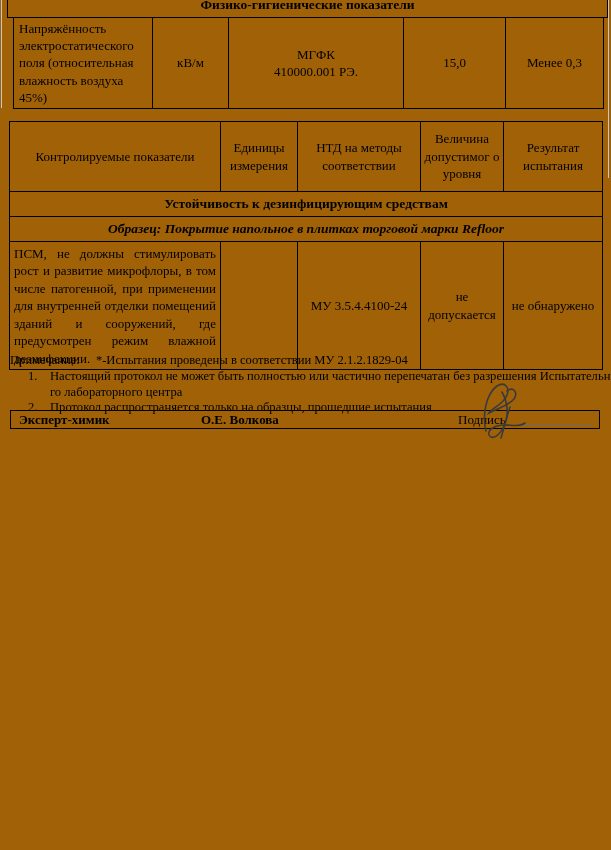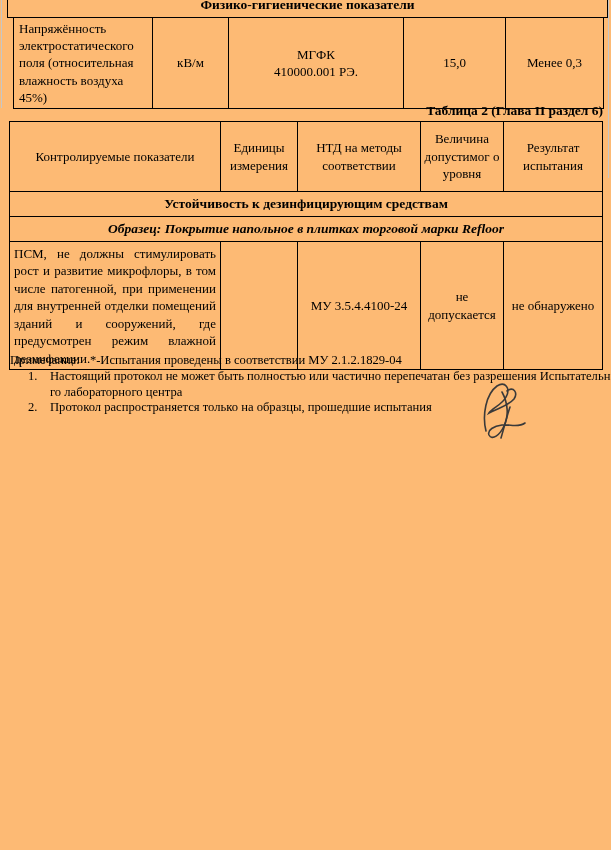--- a/index.html
+++ b/index.html
@@ -1,17 +1,17 @@
 <!DOCTYPE html>
 <html><head>
 <meta charset="utf-8">
 <style>
   html,body { margin:0; padding:0; background:#ffffff; }
   .page {
-    position:relative; width:611px; height:850px; background:#fdba74;
+    position:relative; width:611px; height:850px; background:#a16207;
     overflow:hidden; font-family:"Liberation Serif", serif; color:#000;
   }
   
   .edge-left  { position:absolute; left:1px; top:0; width:1px; height:108px; background:#c6c6c6; }
   .edge-right { position:absolute; left:608px; top:0; width:1px; height:178px; background:#c6c6c6; }
 
   
   .top-strip {
     position:absolute; left:7px; top:-7px; width:599px; height:24px;
     border-left:1px solid #000; border-right:1px solid #000; border-bottom:1px solid #000;
@@ -40,21 +40,21 @@
   #t2 td.body { height:122px; vertical-align:middle; line-height:1.34; }
   #t2 .just { text-align:justify; vertical-align:top; padding:3px 4px 2px 4px; }
   #t2 .cent { text-align:center; padding:2px 4px; }
 
   .pre-line { white-space:pre-line; }
   .pre { white-space:pre; }
 
   .notes { position:absolute; left:10px; top:353px; width:597px; font-size:12.6px; line-height:1.22; }
   .notes .head-line { margin:0 0 1px 0; }
   .notes .head-label { font-weight:normal; }
-  .notes .head-text { margin-left:10px; }
+  .notes .head-text { margin-left:16px; }
   .note-item { display:flex; margin-left:18px; }
   .note-item .num { width:22px; flex:0 0 22px; }
   .note-item .txt { flex:1; }
 
   .signoff {
     position:absolute; left:10px; top:410px; width:588px; height:17px;
     border:1px solid #000; font-size:13px;
   }
   .signoff .role { position:absolute; left:8px; top:0; line-height:17px; font-weight:bold; }
   .signoff .name { position:absolute; left:190px; top:0; line-height:17px; font-weight:bold; }
@@ -89,21 +89,20 @@
         <td class="c-left">Напряжённость электростатического поля  (относительная влажность воздуха 45%)</td>
         <td class="c-mid">кВ/м</td>
         <td class="c-mid pre-line">МГФК
 410000.001 РЭ.</td>
         <td class="c-mid">15,0</td>
         <td class="c-mid">Менее 0,3</td>
       </tr>
     </tbody>
   </table>
 
-  <div class="caption">Таблица 2 (Глава II раздел 6)</div>
 
   <table id="t2">
     <colgroup>
       <col style="width:211px">
         <col style="width:77px">
         <col style="width:123px">
       <col style="width:83px">
         <col style="width:99px">
     </colgroup>
     <tbody>
@@ -138,20 +137,26 @@
       <span class="num">1.</span>
       <span class="txt pre">Настоящий протокол не может быть полностью или частично перепечатан без разрешения Испытательно-
 го лабораторного центра</span>
     </div>
     <div class="note-item">
       <span class="num">2.</span>
       <span class="txt pre">Протокол распространяется только на образцы, прошедшие испытания</span>
     </div>
   </div>
 
+  <div class="signoff">
+    <span class="role">Эксперт-химик</span>
+    <span class="name">О.Е. Волкова</span>
+    <span class="sig-label">Подпись</span>
+    <span class="sig-line"></span>
+  </div>
 
   <div class="signature">
     <svg width="75" height="62" viewBox="0 0 75 62" xmlns="http://www.w3.org/2000/svg">
       <g fill="none" stroke="#3a3a3a" stroke-width="1.6" stroke-linecap="round">
         <path d="M9 51 C 5 35, 9 14, 20 6 C 28 1, 34 8, 29 17 C 25 25, 15 28, 12 33 C 21 28, 31 26, 37 19 C 41 13, 37 6, 30 11"></path>
         <path d="M25 12 C 31 23, 32 36, 27 46 C 23 55, 15 61, 12 55 C 10 50, 17 46, 25 45 C 33 44, 41 48, 48 43"></path>
         <path d="M33 27 C 30 36, 27 48, 24 58"></path>
       </g>
     </svg>
   </div>

